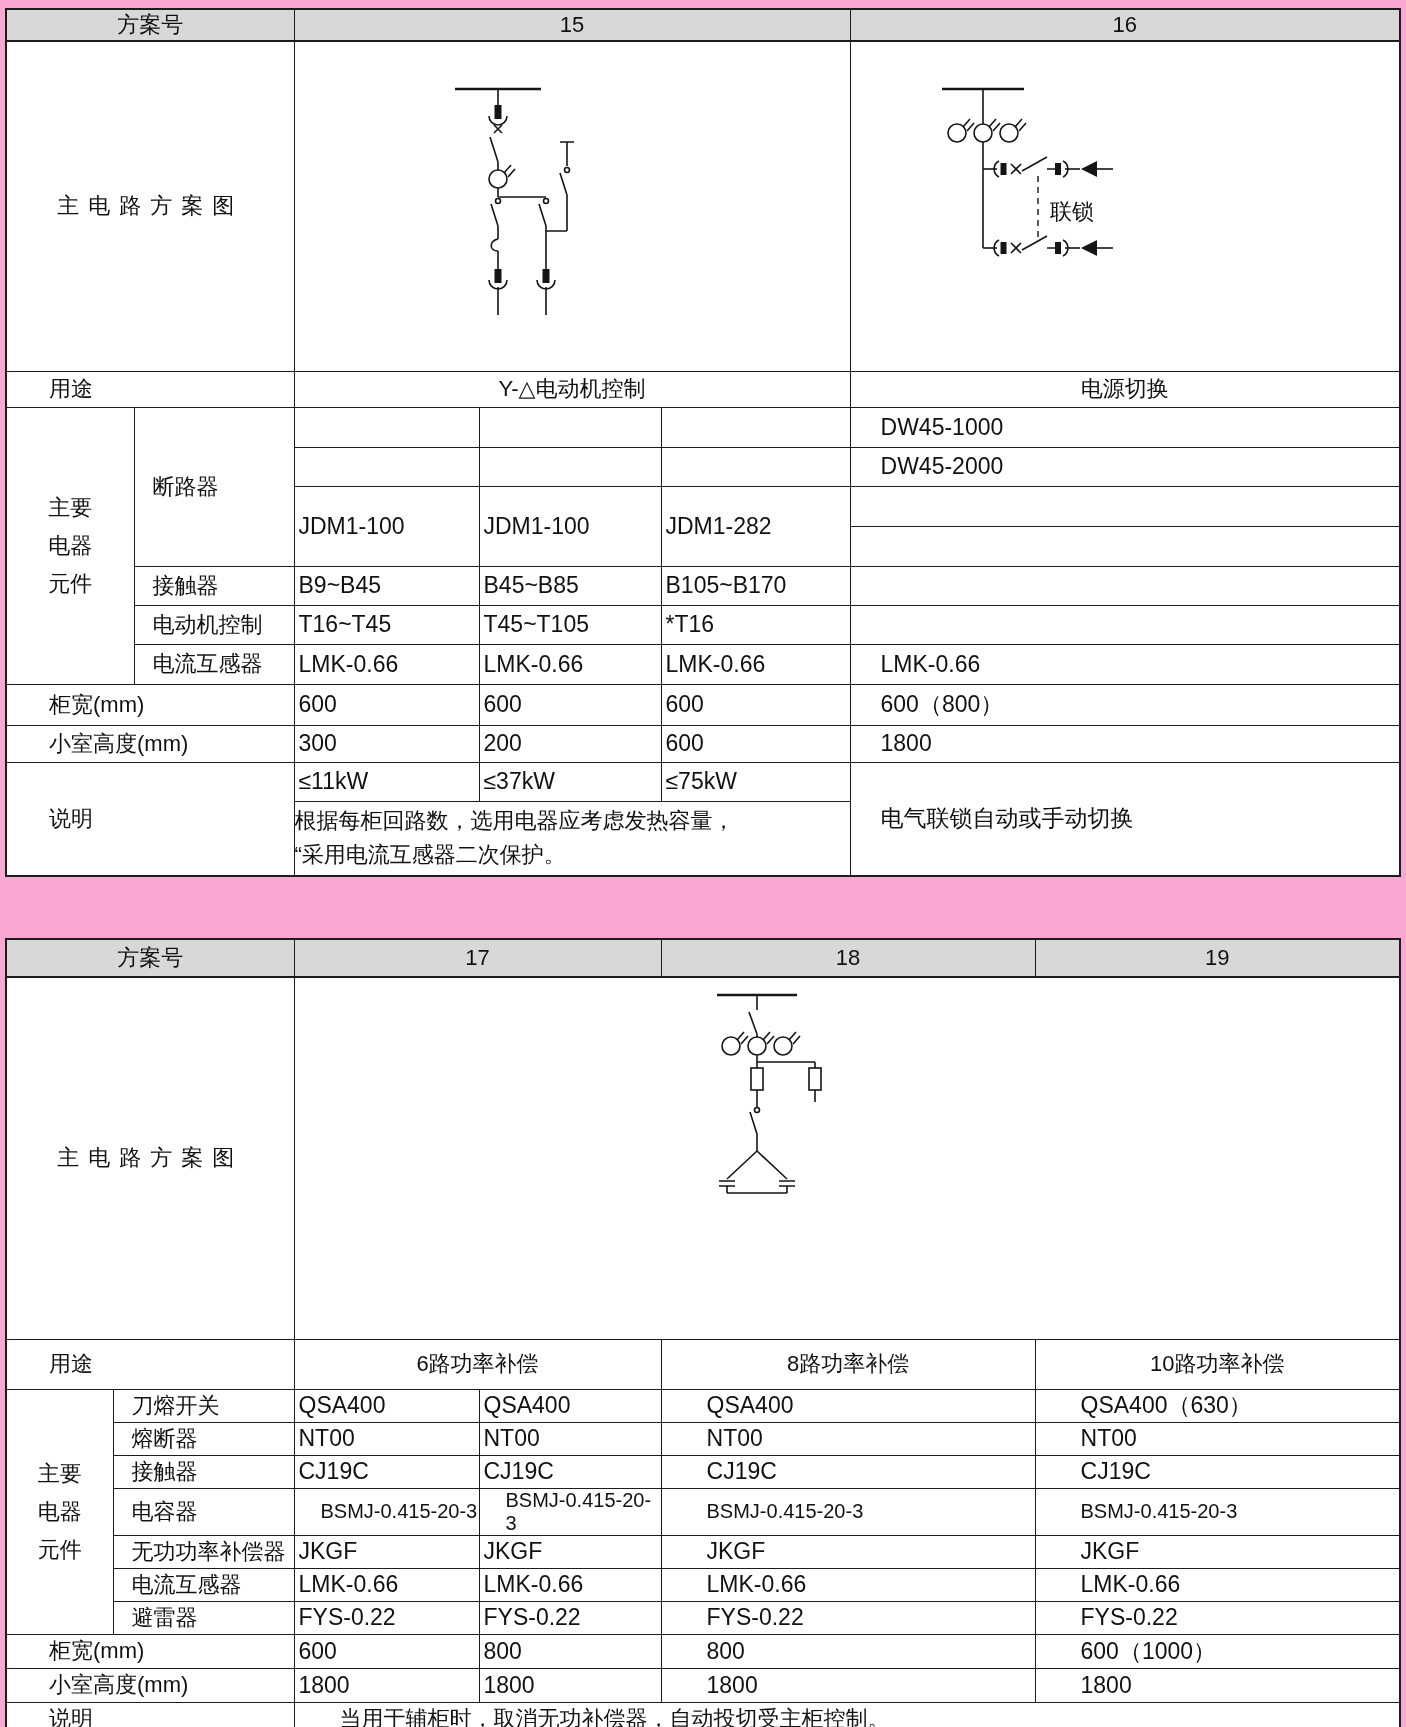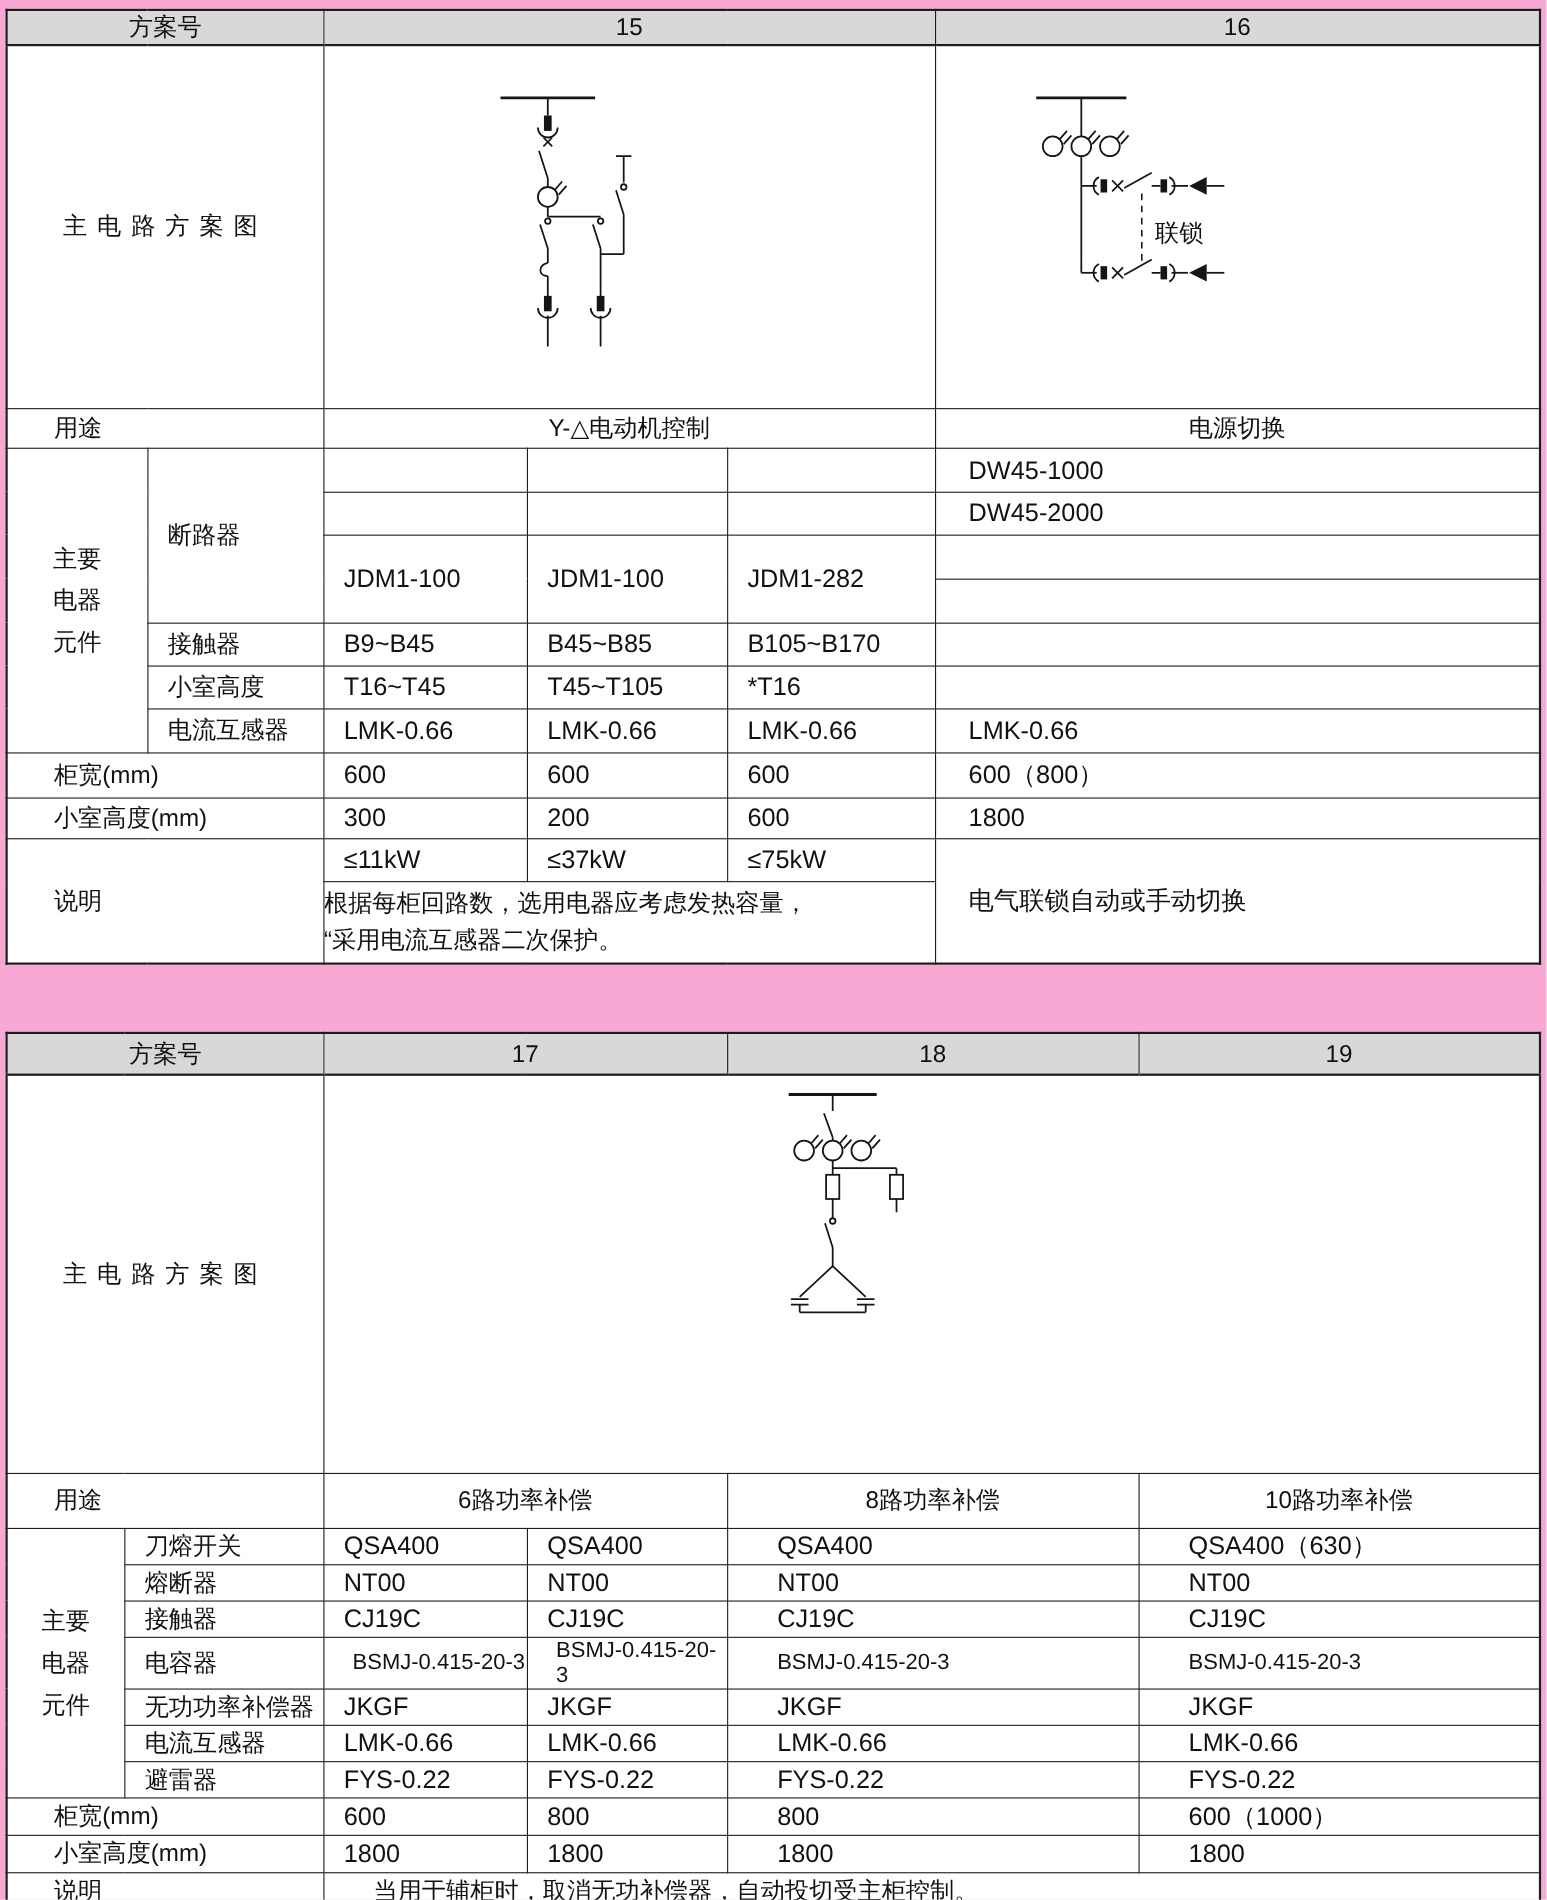--- a/index.html
+++ b/index.html
@@ -11,21 +11,21 @@
     position:absolute; border-collapse:collapse; table-layout:fixed;
     background:#fff; border:2px solid #1c1c1c;
   }
   .tbl td {
     border:1px solid #1c1c1c; padding:0; font-size:22px; color:#111;
     overflow:hidden; vertical-align:middle;
   }
   tr.hdr td { background:#d8d8d8; text-align:center; border-bottom:2px solid #1c1c1c; }
   td.lab { padding-left:42px;margin-top:23px; }
   td.clab { padding-left:18px; }      
-  td.val { padding-left:18px; font-size:23px; }
+  td.val { padding-left:4px; font-size:23px; }
   td.val2 { padding-left:30px; font-size:23px; }   
   td.val3 { padding-left:45px; font-size:23px; }   
   td.cen { text-align:center; padding-left:0; }
   td.small { font-size:20px; }
   td.smallpad { padding-left:26px; }
   .spread { letter-spacing:9px; padding-left:30px; }
   .grpbox { width:48px; margin:0 auto; word-break:break-all; line-height:38px;
             font-size:22px; text-align:center; }
   .note2l { line-height:34px; padding-left:18px; font-size:22px; }
   td.diagcell { position:relative; }
@@ -158,21 +158,21 @@
       </tr>
 
       <tr style="height:39px">
         <td class="clab">接触器</td>
         <td class="val">B9~B45</td>
         <td class="val">B45~B85</td>
         <td class="val">B105~B170</td>
         <td></td>
       </tr>
       <tr style="height:39px">
-        <td class="clab">小室高度</td>
+        <td class="clab">电动机控制</td>
         <td class="val">T16~T45</td>
         <td class="val">T45~T105</td>
         <td class="val">*T16</td>
         <td></td>
       </tr>
       <tr style="height:40px">
         <td class="clab">电流互感器</td>
         <td class="val">LMK-0.66</td>
         <td class="val">LMK-0.66</td>
         <td class="val">LMK-0.66</td>

